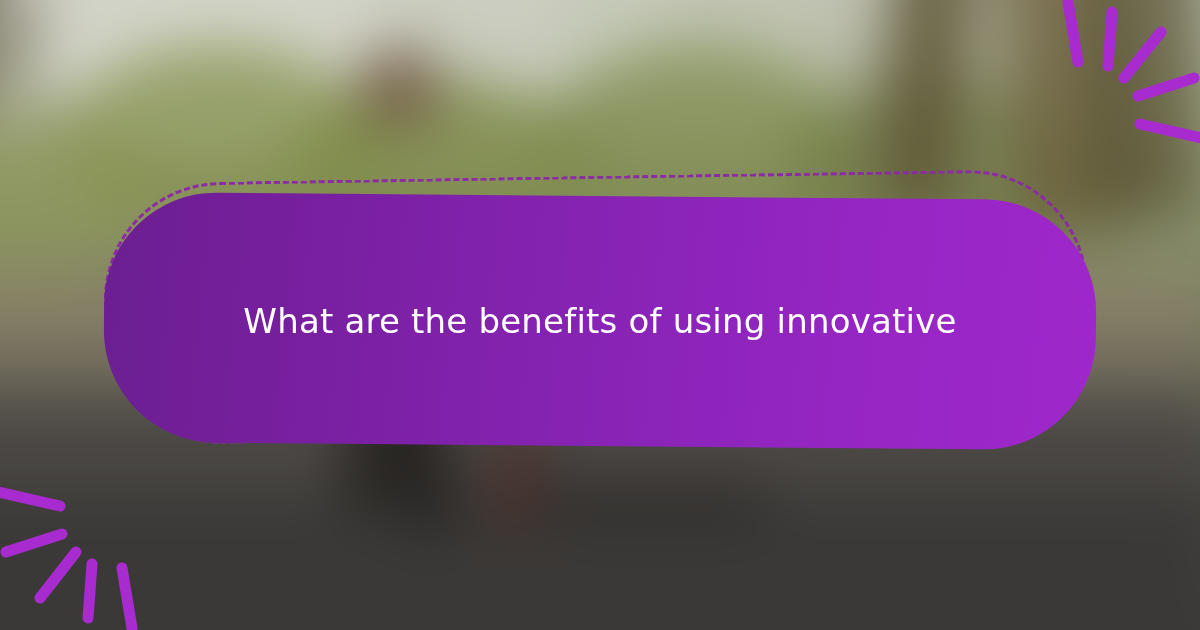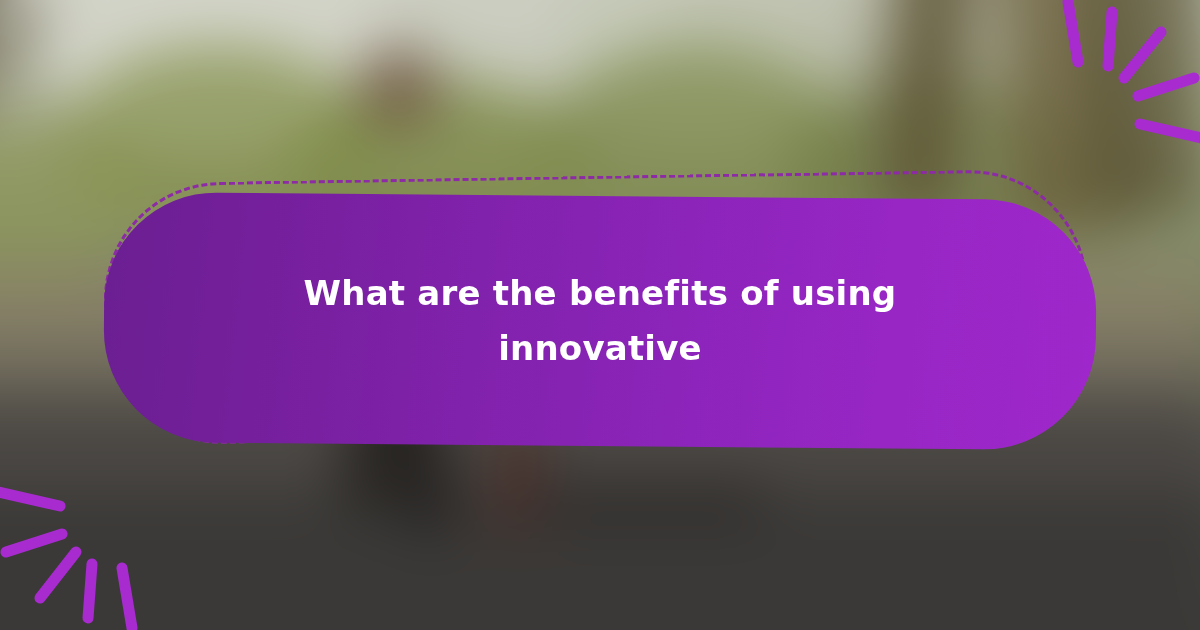--- a/index.html
+++ b/index.html
@@ -144,21 +144,21 @@
     transform:rotate(0.5deg);
     display:flex;
     align-items:center;
     justify-content:center;
   }
 
   .card-text {
     color:#ffffff;
     font-family:"DejaVu Sans", sans-serif;
     font-size:34px;
-    font-weight:700;
+    font-weight:400;
     line-height:55px;
     text-align:center;
     letter-spacing:.2px;
     width:780px;
     transform:rotate(-0.5deg);
   }
 
   
   .burst { position:absolute; }
   .burst-tr { right:-6px; top:-10px; width:190px; height:190px; }

